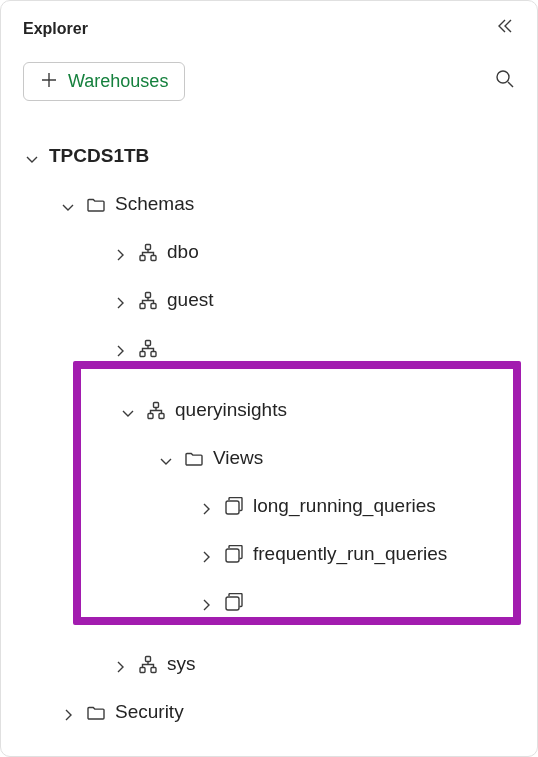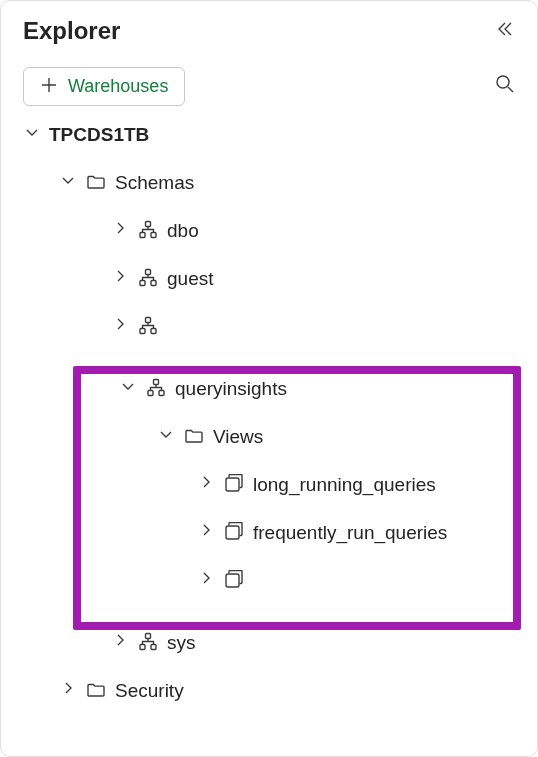--- a/index.html
+++ b/index.html
@@ -15,21 +15,21 @@
     border-radius: 10px;
     overflow: hidden;
   }
   .header {
     display: flex;
     align-items: center;
     justify-content: space-between;
     padding: 16px 22px 6px 22px;
   }
   .title {
-    font-size: 24px;
+    font-size: 16px;
     font-weight: 700;
   }
   .collapse-ic { color: #555; }
   .toolbar {
     display: flex;
     align-items: center;
     justify-content: space-between;
     padding: 16px 22px 10px 22px;
   }
   .btn {
@@ -44,21 +44,21 @@
     color: #15803d;
     cursor: pointer;
   }
   .plus { font-size: 20px; line-height: 1; }
   .search-ic { color: #424242; }
   .tree {
     padding: 8px 8px 0 8px;
   }
   .row {
     display: flex;
-    align-items: flex-start;
+    align-items: flex-end;
     gap: 8px;
     height: 48px;
     padding-left: var(--pl, 12px);
     cursor: pointer;
   }
   .arrow {
     width: 18px;
     display: inline-flex;
     justify-content: center;
     color: #555;

